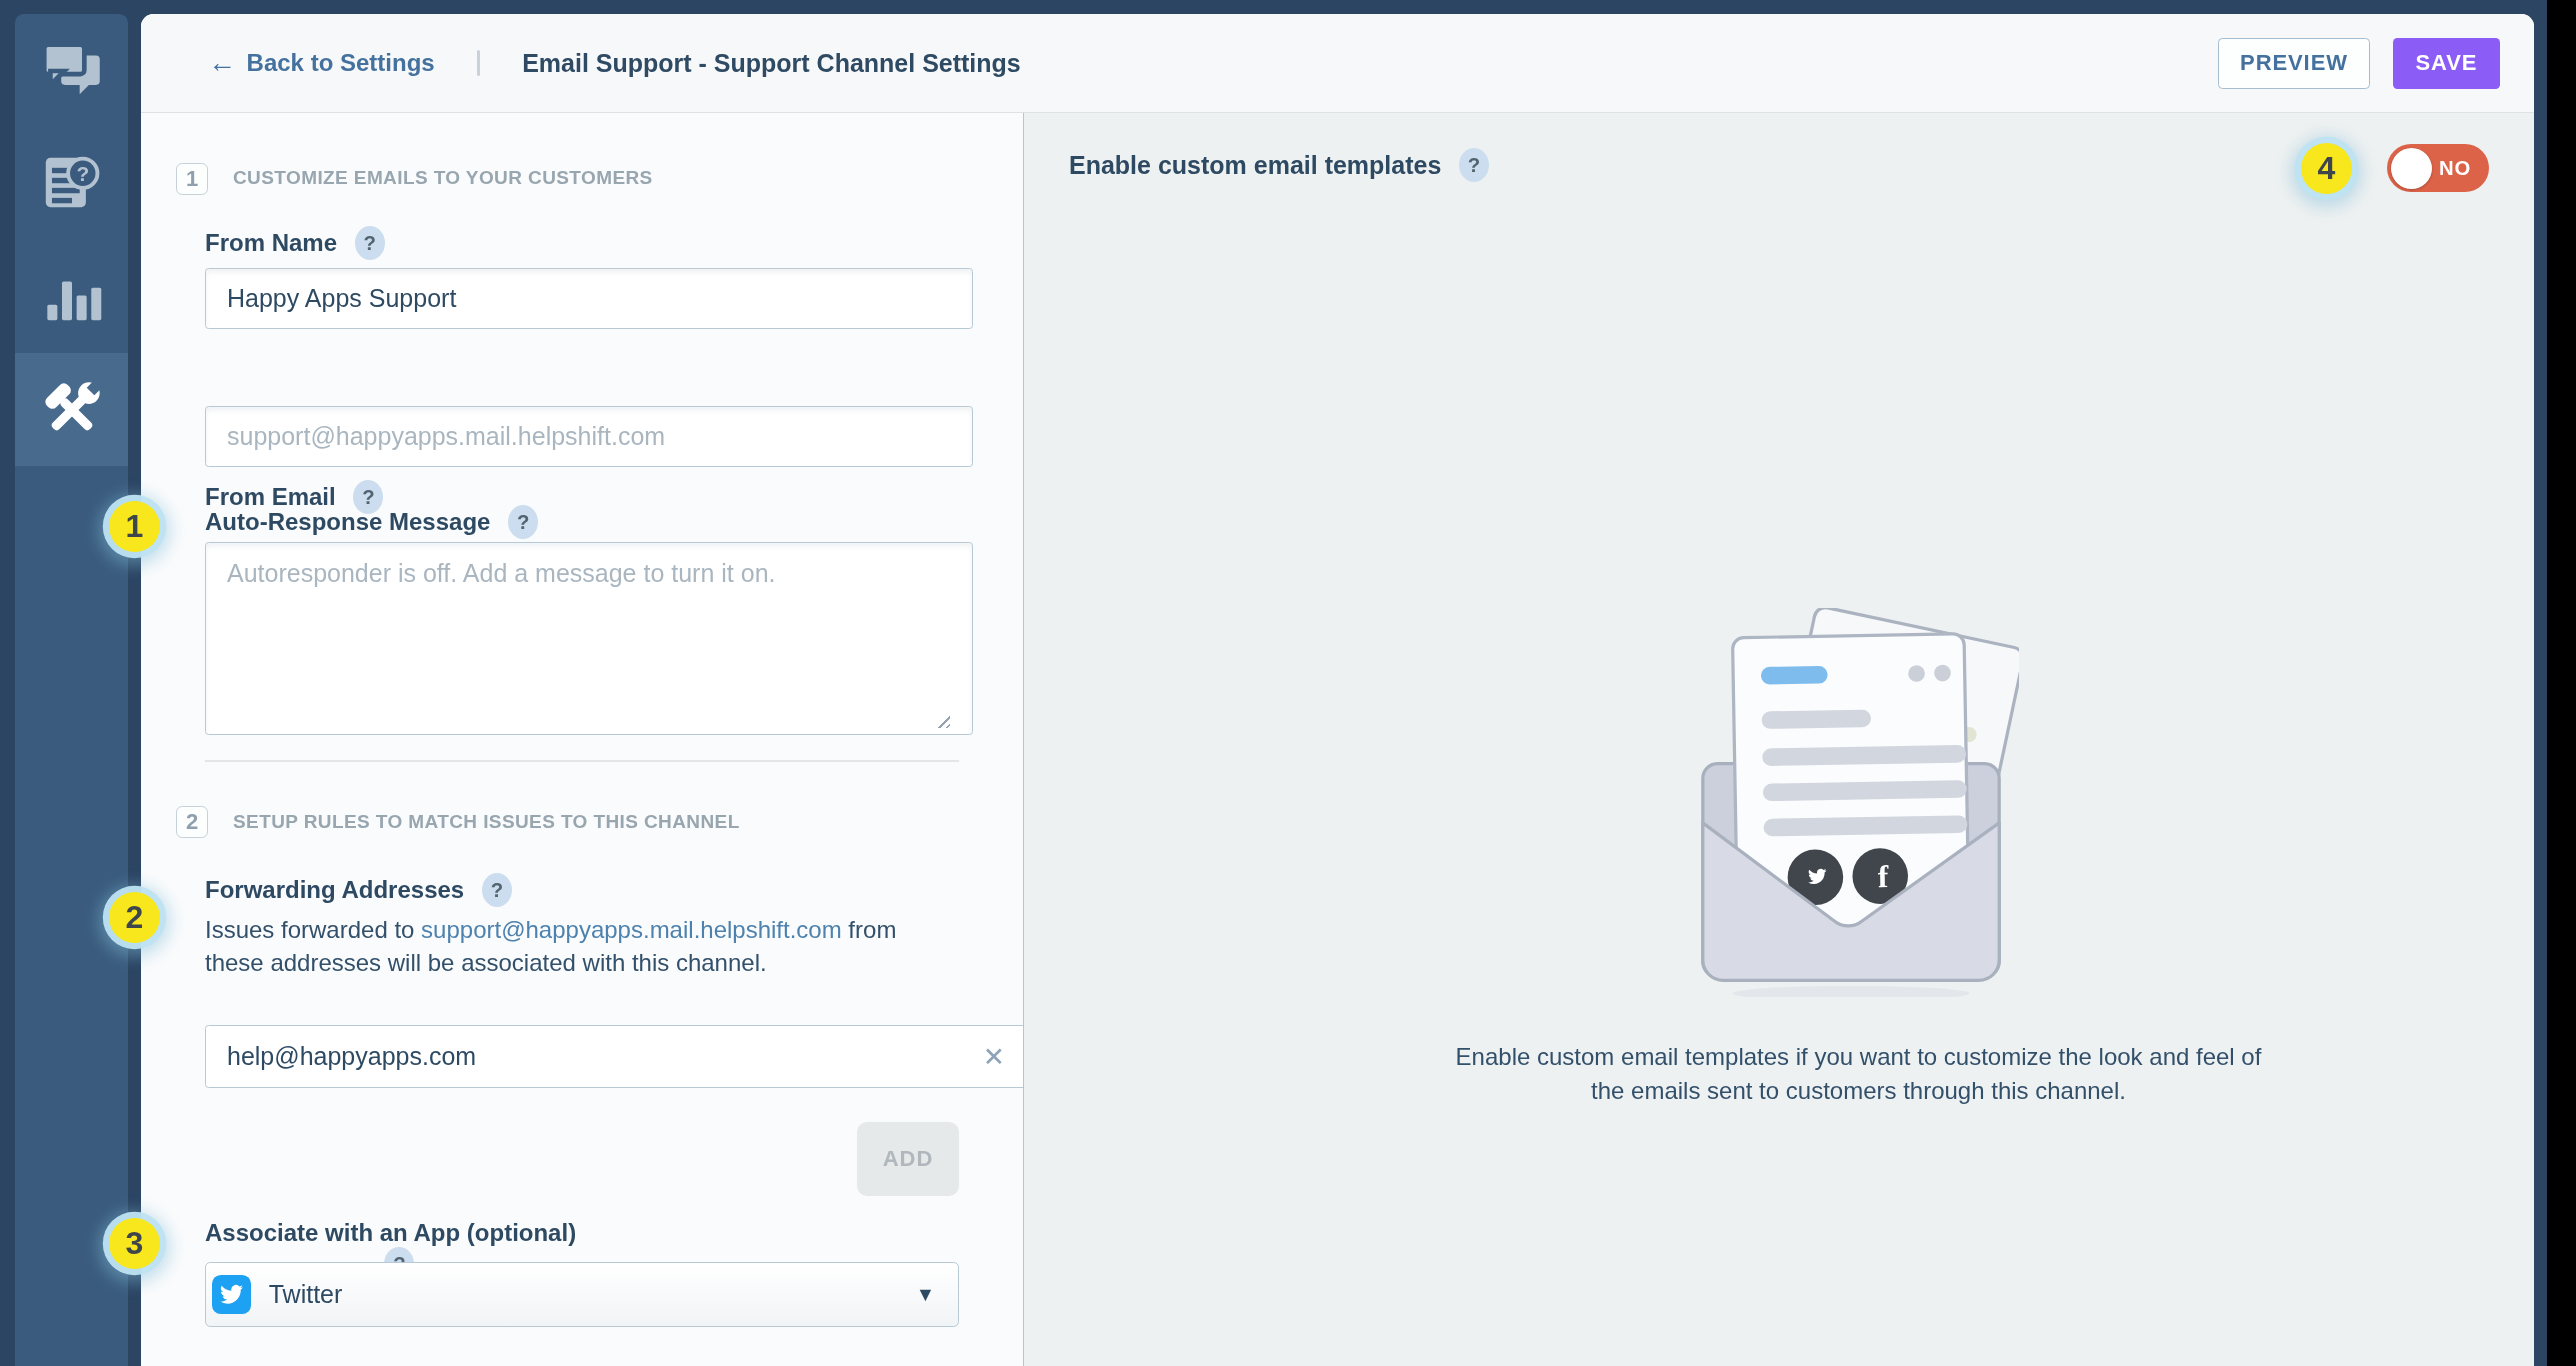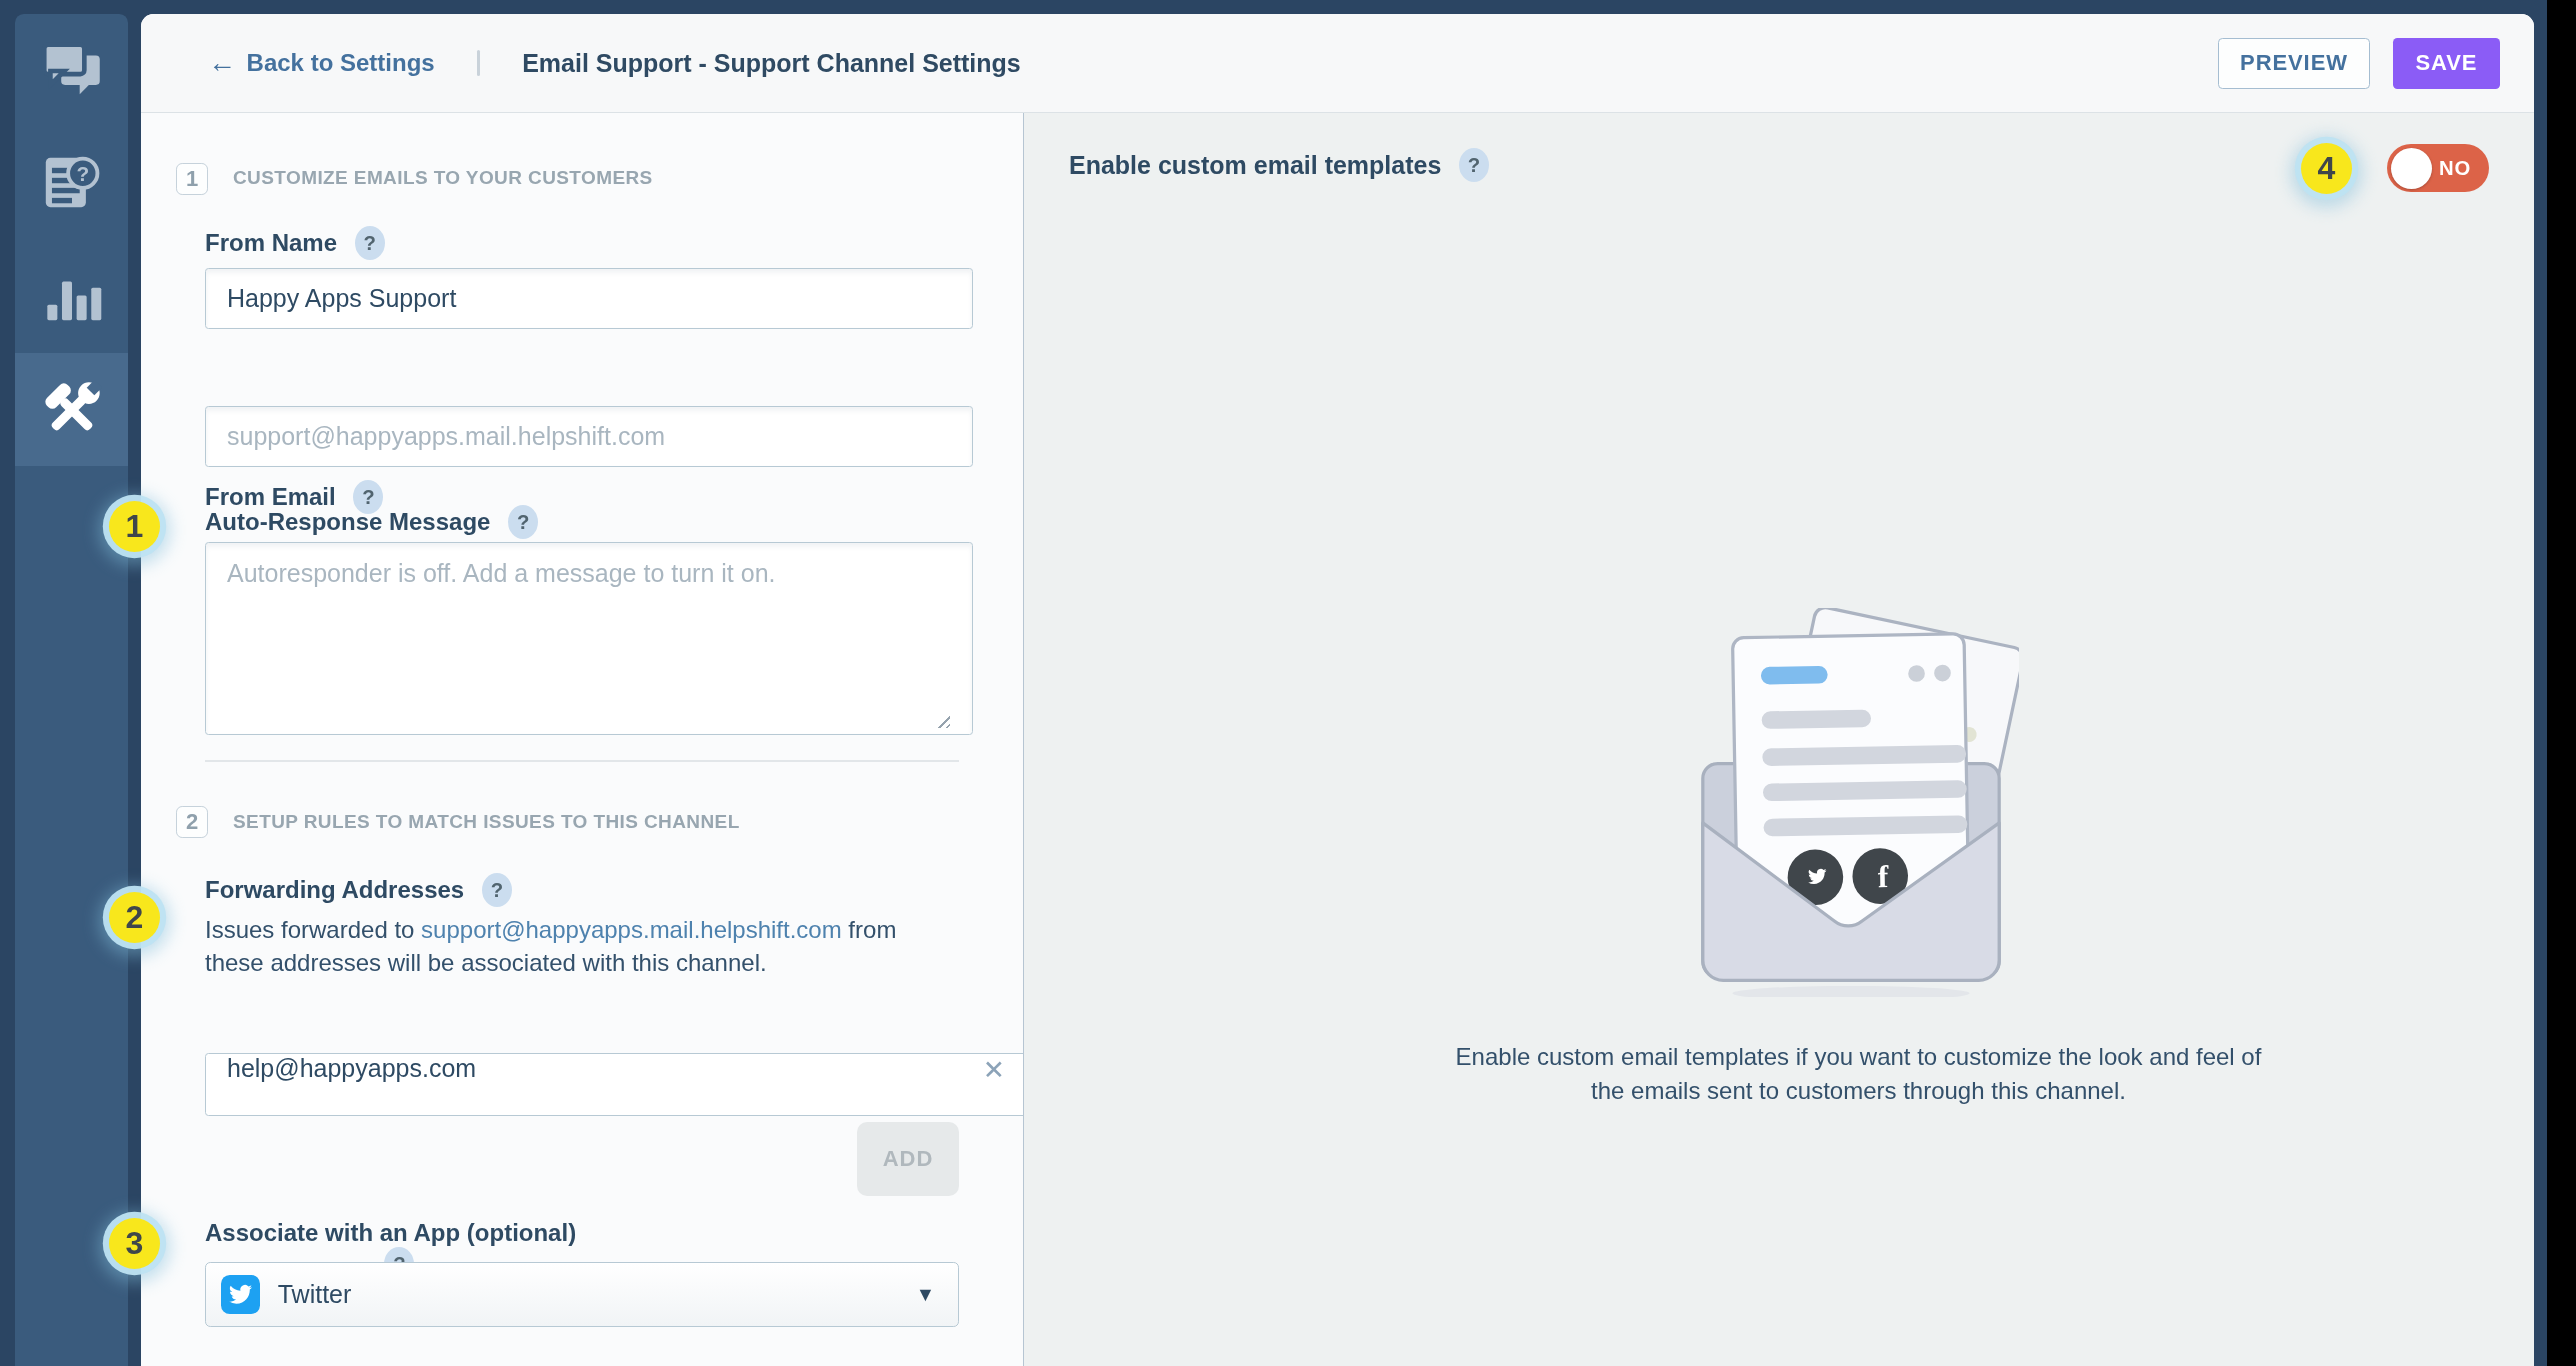--- a/index.html
+++ b/index.html
@@ -34,24 +34,24 @@
   .sect-heading { position:absolute; color:#98A6B0; font-size:19px; font-weight:bold; letter-spacing:0.4px; }
   .field-label { position:absolute; display:flex; align-items:center; color:#2E4A63; font-size:24px; font-weight:bold; }
   .help-badge { display:inline-flex; align-items:center; justify-content:center; width:30px; height:34px; margin-left:17.7px; background:#CBDDEF; border-radius:50%; color:#51646F; font-size:20.3px; font-weight:bold; cursor:pointer; }
   .text-input { position:absolute; left:64px; width:768px; height:61px; background:#fff; border:1.8px solid #B7C9D4; border-radius:3.5px; box-shadow:inset 0 3.5px 5.3px rgba(40,70,100,.07); font-family:inherit; font-size:25px; color:#2E4A63; padding:0 21px; outline:none; }
   .text-input::placeholder, textarea::placeholder { color:#A9B6C0; opacity:1; }
   textarea.text-input { height:193px; padding-top:16px; resize:none; }
   .resize-grip { position:absolute; left:794px; width:15px; height:15px; background:linear-gradient(315deg, transparent 0px, transparent 1.8px, #96A3AE 1.8px, #96A3AE 3.5px, transparent 3.5px, transparent 7px, #96A3AE 7px, #96A3AE 8.8px, transparent 8.8px); }
   .hr { position:absolute; left:64px; width:754px; height:1.8px; background:#E2E6E9; }
   .fwd-desc { position:absolute; left:64px; width:747px; color:#33506B; font-size:24px; line-height:33px; }
   .fwd-link { color:#4E82AE; cursor:pointer; }
-  .chip { position:absolute; left:64px; width:822px; height:63px; background:#fff; border:1.8px solid #B7C9D4; border-radius:3.5px; display:flex; align-items:flex-start; justify-content:space-between; padding:0 21px; color:#2E4A63; font-size:25px;margin-top:28px; }
+  .chip { position:absolute; left:64px; width:822px; height:63px; background:#fff; border:1.8px solid #B7C9D4; border-radius:3.5px; display:flex; align-items:center; justify-content:space-between; padding:0 21px; color:#2E4A63; font-size:25px; }
   .chip-x { color:#8CA3B8; font-size:26.5px; font-weight:bold; cursor:pointer; }
   .add-btn { position:absolute; left:716px; width:102px; height:74px; background:#E6E9EA; border:none; border-radius:10px; color:#B0B8BD; font-size:22px; font-weight:bold; letter-spacing:0.9px; }
-  .dropdown { position:absolute; left:64px; top:1149px; width:754px; height:65px; background:linear-gradient(#ffffff,#F1F4F6); border:1.8px solid #B7C9D4; border-radius:5.3px; display:flex; align-items:center; padding:0 23px 0 15px; cursor:pointer; }
+  .dropdown { position:absolute; left:64px; top:1149px; width:754px; height:65px; background:linear-gradient(#ffffff,#F1F4F6); border:1.8px solid #B7C9D4; border-radius:5.3px; display:flex; align-items:center; padding:0 23px 0 6px; cursor:pointer; }
   .tw-icon { width:39px; height:39px; border-radius:8.8px; background:#1DA1F2; display:flex; align-items:center; justify-content:center; }
   .dropdown-label { margin-left:17.7px; color:#2E4A63; font-size:25px; flex:1; }
   .caret { color:#2E4A63; font-size:19.5px; }
 
   
   .rp-title { position:absolute; left:45px; top:35px; display:flex; align-items:center; color:#2E4A63; font-size:25px; font-weight:bold; }
   .toggle { position:absolute; left:1363px; top:31px; width:102px; height:48px; background:#DC6348; border-radius:24px; display:flex; align-items:center; justify-content:flex-end; padding-right:17.7px; cursor:pointer; }
   .toggle-knob { position:absolute; left:3.5px; top:3.5px; width:41px; height:41px; background:#fff; border-radius:50%; box-shadow:0 0.9px 2.7px rgba(0,0,0,.25); }
   .toggle-label { color:#fff; font-size:20.3px; font-weight:bold; letter-spacing:0.9px;text-align:right; }
   .illus { position:absolute; left:659px; top:495px; }

